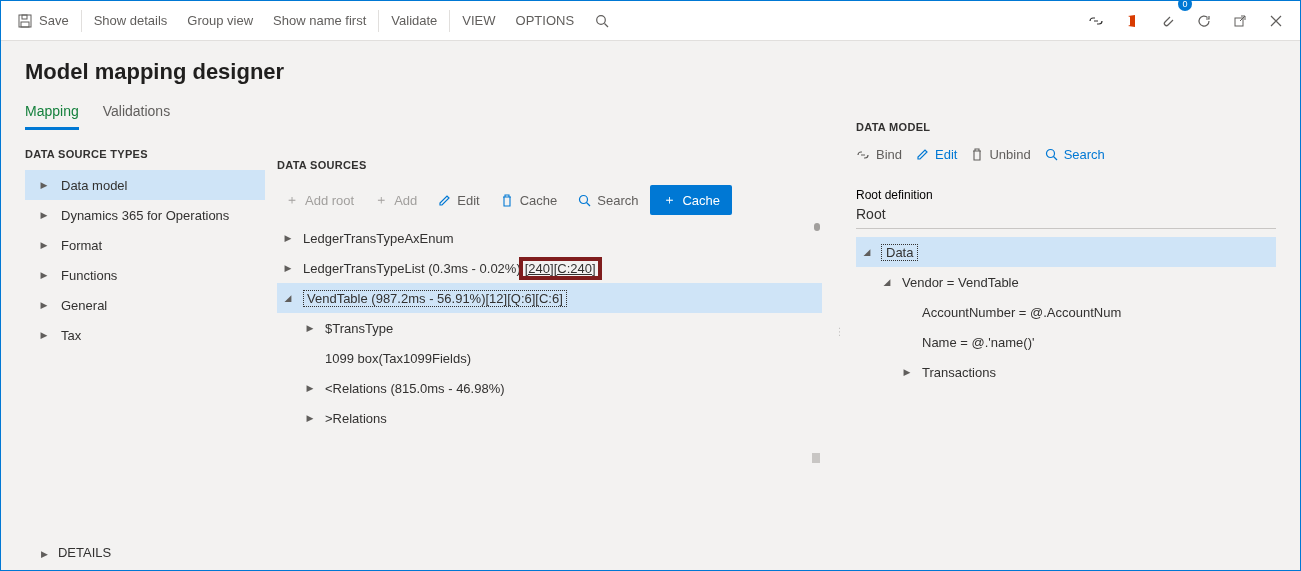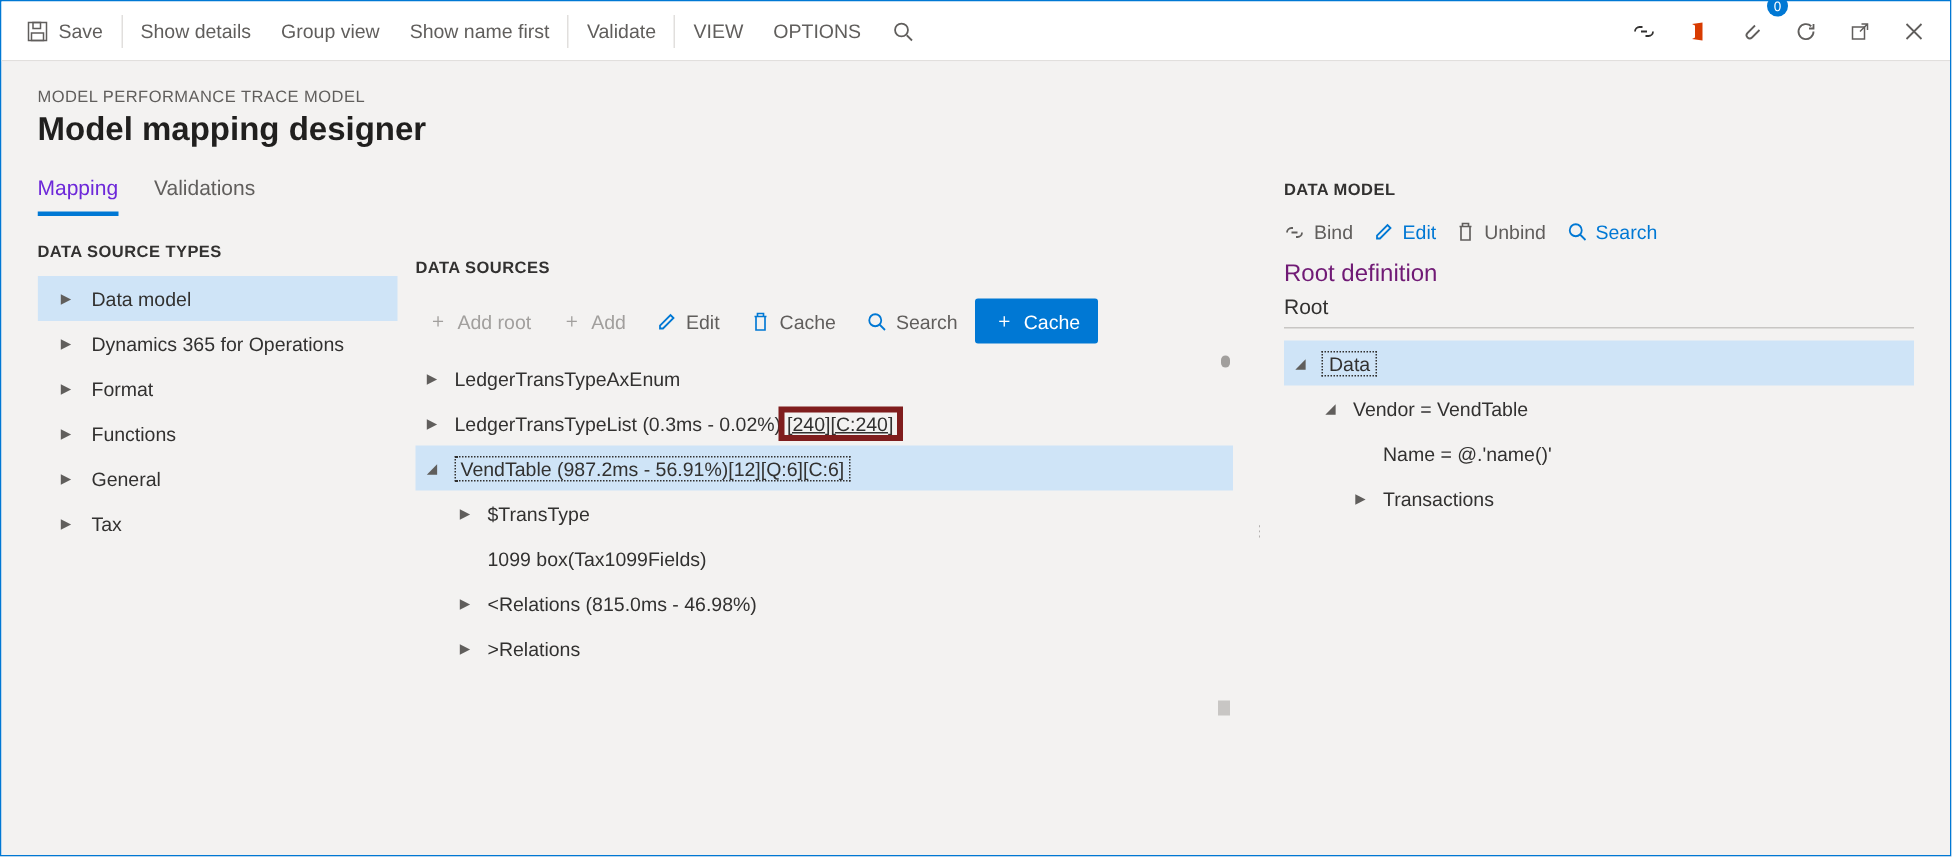--- a/index.html
+++ b/index.html
@@ -15,21 +15,21 @@
 .badge { position: relative; }
 .badge-dot { position: absolute; top: -4px; right: -6px; background: #0078d4; color: #fff; font-size: 9px; border-radius: 8px; min-width: 14px; height: 14px; display:flex; align-items:center; justify-content:center; padding: 0 3px; }
 
 
 .content { flex: 1; padding: 18px 24px 0 24px; background: #f3f2f1; display: flex; flex-direction: column; overflow: hidden; }
 .breadcrumb { font-size: 11px; color: #605e5c; letter-spacing: 0.3px; margin-bottom: 2px; }
 .page-title { font-size: 22px; font-weight: 600; color: #201f1e; margin-bottom: 14px; }
 
 .tabstrip { display: flex; gap: 24px; margin-bottom: 10px; }
 .tabstrip .tab { font-size: 14px; color: #605e5c; padding: 4px 0 8px 0; cursor: pointer; }
-.tabstrip .tab.active { color: #6d28d9; font-weight: 400; border-bottom: 3px solid #0078d4; }
+.tabstrip .tab.active { color: #15803d; font-weight: 400; border-bottom: 3px solid #0078d4; }
 
 .panels { display: flex; flex: 1; gap: 12px; overflow: hidden; }
 .col { display: flex; flex-direction: column; }
 .col.types { width: 240px; }
 .col.sources { flex: 1; min-width: 0; margin-top: 11px; }
 .col.model { width: 420px; padding-left: 0; }
 
 .col-header { font-size: 11px; font-weight: 600; color: #323130; letter-spacing: 0.3px; padding: 8px 0 10px 0; }
 
 
@@ -56,21 +56,21 @@
 .green-box { border: 4px solid #7f1d1d; padding: 0 2px; margin-left: -2px; text-decoration: underline; }
 .ds-scroll-track { position: absolute; right: 2px; top: 0; width: 6px; height: 240px; }
 .ds-scroll-thumb { width: 6px; height: 8px; background: #a19f9d; border-radius: 3px; }
 .ds-scroll-btm  { position:absolute; bottom:0; width:8px; height:10px; background:#c8c6c4; right:0; }
 
 
 .dm-header { font-size: 11px; font-weight: 600; color: #323130; margin: 4px 0 10px 0; letter-spacing:0.3px; }
 .dm-toolbar { display: flex; gap: 14px; padding: 4px 0 10px 0; align-items:center; }
 .dm-toolbar .btn2 { display:inline-flex; align-items:center; gap:6px; color:#605e5c; cursor:pointer; }
 .dm-toolbar .btn2.link { color:#0078d4; }
-.root-lbl { font-size: 16px; color: #701a75; margin-top: 2px; }
+.root-lbl { font-size: 12px; color: #000000; margin-top: 16px; }
 .root-val { font-size: 14px; padding: 4px 0 6px 0; border-bottom: 1px solid #c8c6c4; margin-bottom: 8px; }
 
 .dm-tree .row { display:flex; align-items:center; height:30px; gap:10px; }
 .dm-tree .row.selected { background:#cfe4f7; }
 .dm-tree .caret { width:10px; font-size:9px; color:#605e5c; display:inline-flex; justify-content:center; }
 .dotbox { outline: 1px dotted #323130; padding: 0 4px; }
 
 .vsep { width: 6px; display:flex; align-items:center; justify-content:center; }
 .vgrip { width:4px; height:18px; color:#a19f9d; font-size:10px; line-height:4px; }
 
@@ -168,21 +168,20 @@
             <path d="M1 1 L11 11 M11 1 L1 11" stroke="#605e5c" stroke-width="1.2"></path>
           </svg>
       </span>
     </div>
   </div>
 
   <div class="content">
     <div style="display:flex; gap:16px; flex:1; overflow:hidden;">
 
       <div style="flex:1; display:flex; flex-direction:column; min-width:0;">
-        <div class="breadcrumb">MODEL PERFORMANCE TRACE MODEL</div>
         <div class="page-title">Model mapping designer</div>
 
         <div class="tabstrip">
           <div class="tab active">Mapping</div>
           <div class="tab">Validations</div>
         </div>
 
         <div class="panels">
 
           <div class="col types">
@@ -294,20 +293,23 @@
                 <div class="ds-scroll-btm"></div>
               </div>
             </div>
           </div>
 
           <div class="vsep">
               <div class="vgrip">⋮</div>
             </div>
         </div>
 
+        <div class="details">
+          <span class="caret">▶</span><span>DETAILS</span>
+        </div>
       </div>
 
       <div class="col model" style="padding-top:58px;">
         <div class="dm-header">DATA MODEL</div>
         <div class="dm-toolbar">
           <div class="btn2">
               <span>
                 <svg width="14" height="12" viewBox="0 0 14 12">
                   <path d="M2 6 a3 3 0 0 1 3 -3 h1 M12 6 a3 3 0 0 1 -3 3 h-1 M5 6 h4" stroke="#605e5c" fill="none" stroke-width="1.2"></path>
                 </svg>
@@ -347,20 +349,24 @@
           <div class="row selected" style="padding-left:6px;">
               <span class="caret">◢</span>
               <span class="dotbox">Data</span>
             </div>
           <div class="row" style="padding-left:26px;">
               <span class="caret">◢</span>
               <span>Vendor = VendTable</span>
             </div>
           <div class="row" style="padding-left:46px;">
               <span class="caret"></span>
+              <span>AccountNumber = @.AccountNum</span>
+            </div>
+          <div class="row" style="padding-left:46px;">
+              <span class="caret"></span>
               <span>Name = @.'name()'</span>
             </div>
           <div class="row" style="padding-left:46px;">
               <span class="caret">▶</span>
               <span>Transactions</span>
             </div>
         </div>
       </div>
     </div>
   </div>

